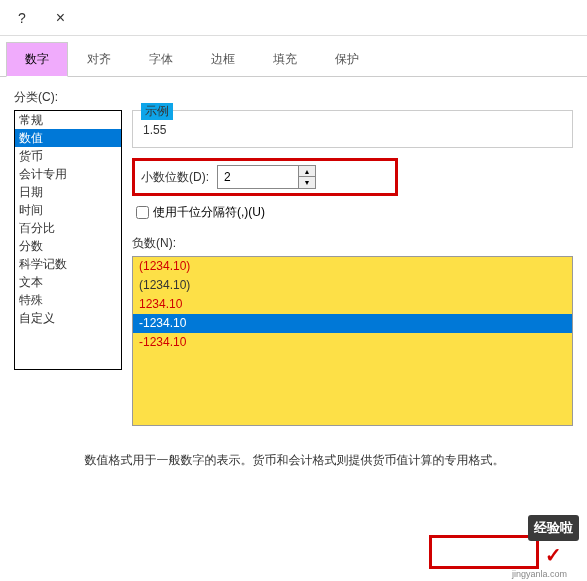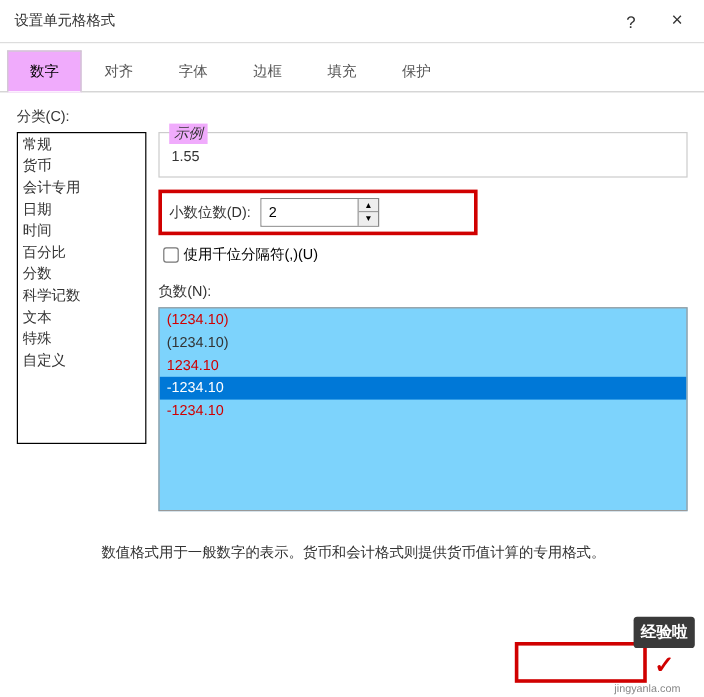--- a/index.html
+++ b/index.html
@@ -99,25 +99,24 @@
     .example-section {
       border: 1px solid #ccc;
       padding: 6px 10px 10px 10px;
       position: relative;
       margin-bottom: 10px;
     }
     .example-label {
       position: absolute;
       top: -8px;
       left: 8px;
-      background: #f0abfc;
+      background: #0ea5e9;
       padding: 0 4px;
       font-size: 12px;
       color: #333;
-      font-style: italic;
     }
     .example-value {
       font-size: 12px;
       color: #333;
       margin-top: 6px;
     }
     .decimal-row {
       display: flex;
       align-items: center;
       gap: 8px;
@@ -173,21 +172,21 @@
       height: 13px;
     }
     .negative-label {
       font-size: 12px;
       color: #333;
       margin-bottom: 4px;
     }
     .negative-list {
       height: 170px;
       border: 1px solid #999;
-      background: #7dd3fc;
+      background: #fde047;
       overflow: hidden;
     }
     .neg-item {
       padding: 1px 6px;
       font-size: 12px;
       line-height: 17px;
     }
     .neg-red {
       color: #d00000;
     }
@@ -241,41 +240,41 @@
       bottom: 2px;
       right: 20px;
       font-size: 9px;
       color: #888;
     }
   </style>
 </head>
 <body>
 
 <div class="titlebar">
-  <span class="titlebar-title">设置单元格格式</span>
   <div class="titlebar-controls">
     <span class="help-icon">?</span>
     <span class="close-icon">×</span>
   </div>
 </div>
 
 <div class="tabs">
   <div class="tab active">数字</div>
   <div class="tab">对齐</div>
   <div class="tab">字体</div>
   <div class="tab">边框</div>
   <div class="tab">填充</div>
   <div class="tab">保护</div>
 </div>
 
 <div class="content">
   <div class="category-label">分类(C):</div>
   <div class="main-row">
     <div class="category-list">
       <div class="category-item">常规</div>
+      <div class="category-item selected">数值</div>
       <div class="category-item">货币</div>
       <div class="category-item">会计专用</div>
       <div class="category-item">日期</div>
       <div class="category-item">时间</div>
       <div class="category-item">百分比</div>
       <div class="category-item">分数</div>
       <div class="category-item">科学记数</div>
       <div class="category-item">文本</div>
       <div class="category-item">特殊</div>
       <div class="category-item">自定义</div>

